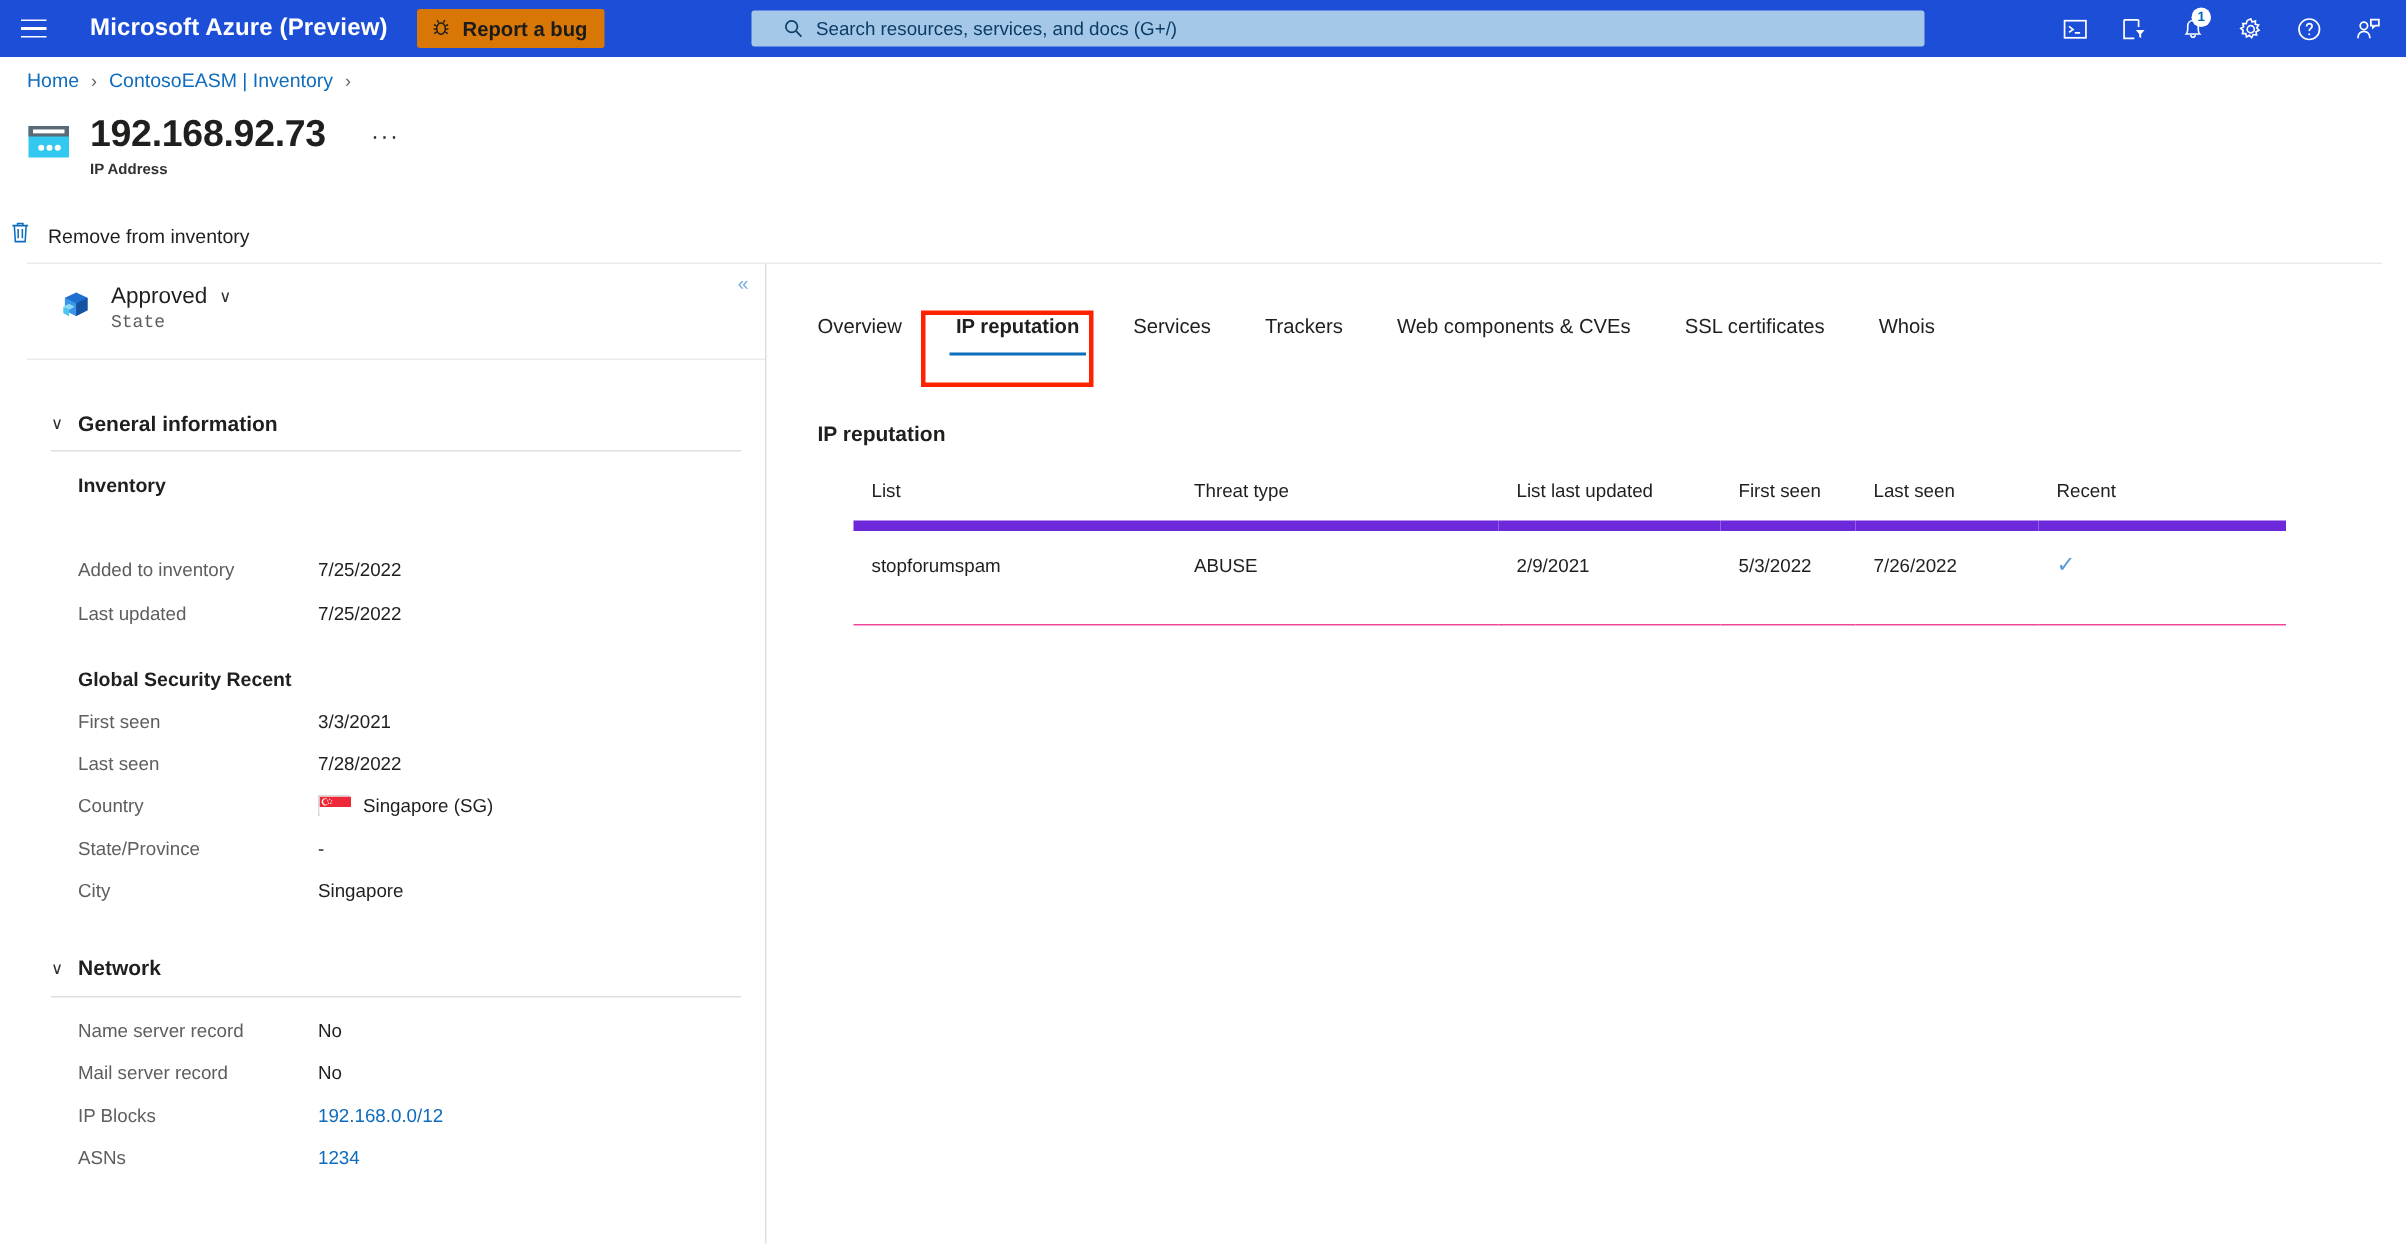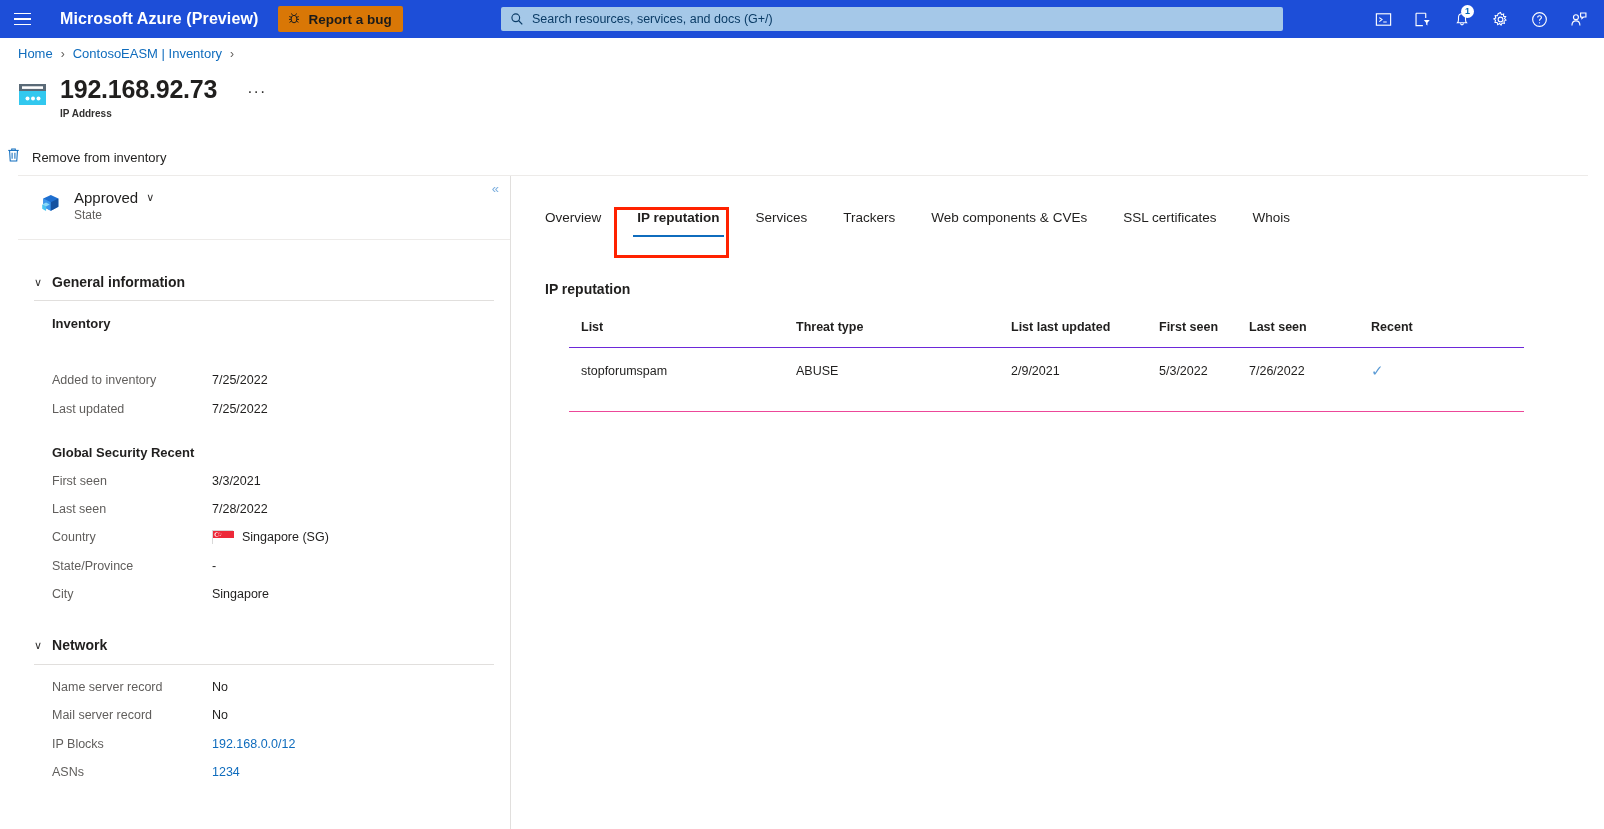--- a/index.html
+++ b/index.html
@@ -37,21 +37,21 @@
     padding: 0 11px 0 9px;
     color: #1b1b1b; font-size: 13.5px; font-weight: bold;
     cursor: pointer;
   }
   .bug-glyph { font-size: 14px; line-height: 1; color: #1b1b1b; }
 
   .searchwrap {
     position: absolute; left: 501px; top: 7px;
     width: 782px; height: 24px;
     background: #a5c8e8; border-radius: 2px;
-    display: flex; align-items: center; padding: 0 9px;
+    display: flex; align-items: center; padding: 0 21px;
     cursor: text;
   }
   .searchwrap .mag { width: 14px; height: 14px; flex: 0 0 auto; margin-right: 8px; }
   .search-placeholder { font-size: 12.5px; color: #0b3c66; white-space: nowrap; }
 
   .topicons {
     position: absolute; right: 6px; top: 0; height: 38px;
     display: flex; align-items: center;
   }
   .ticon {
@@ -113,21 +113,21 @@
     font-size: 13px; color: #7aaede; cursor: pointer; line-height: 1;
   }
   .state-row {
     position: absolute; left: 40px; top: 13px;
     display: flex; align-items: flex-start; gap: 12px;
   }
   .cube-icon { width: 22px; height: 22px; margin-top: 3px; flex: 0 0 auto; }
   .state-main { display: flex; align-items: center; gap: 8px; }
   .state-value { font-size: 15px; color: #201f1e; }
   .state-caret { color: #323130; font-size: 11px; }
-  .state-label { font-size: 12px; color: #605e5c; margin-top: 2px; }
+  .state-label { font-size: 12px; color: #605e5c; margin-top: 2px; font-family: Liberation Mono, monospace; }
   .panel-rule { position: absolute; left: 18px; width: 492px; height: 1px; background: #edebe9; }
 
   .section {
     position: absolute; left: 34px;
     display: flex; align-items: center; gap: 10px;
   }
   .sec-caret { color: #323130; font-size: 11px; }
   .sec-title { font-size: 14px; font-weight: bold; color: #201f1e; }
   .sec-rule { position: absolute; left: 34px; width: 460px; height: 1px; background: #e1dfdd; }
 
@@ -178,23 +178,23 @@
     font-size: 14px; font-weight: bold; color: #201f1e;
   }
 
   table.grid {
     position: absolute; left: 569px; top: 320px;
     width: 955px;
     border-collapse: collapse;
   }
   table.grid th {
     text-align: left;
-    font-size: 12.5px; font-weight: bold; color: #201f1e;
+    font-size: 12.5px; font-weight: normal; color: #201f1e;
     padding: 0 0 13px 12px;
-    border-bottom: 1px solid #6d28d9;
+    border-bottom: 7px solid #6d28d9;
     white-space: nowrap;
   }
   table.grid td {
     font-size: 12.5px; color: #201f1e;
     padding: 15px 0 32px 12px;
     border-bottom: 1px solid #ec4899;
     white-space: nowrap;
   }
   .check { color: #5b9bd5; font-size: 15px; line-height: 1; }
 

